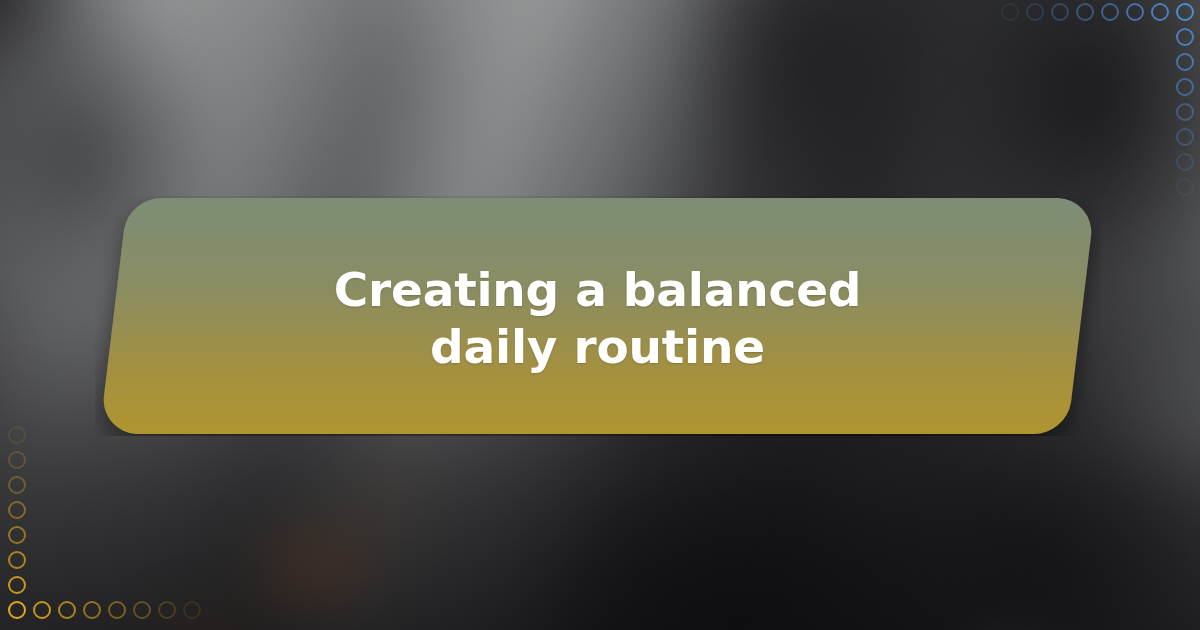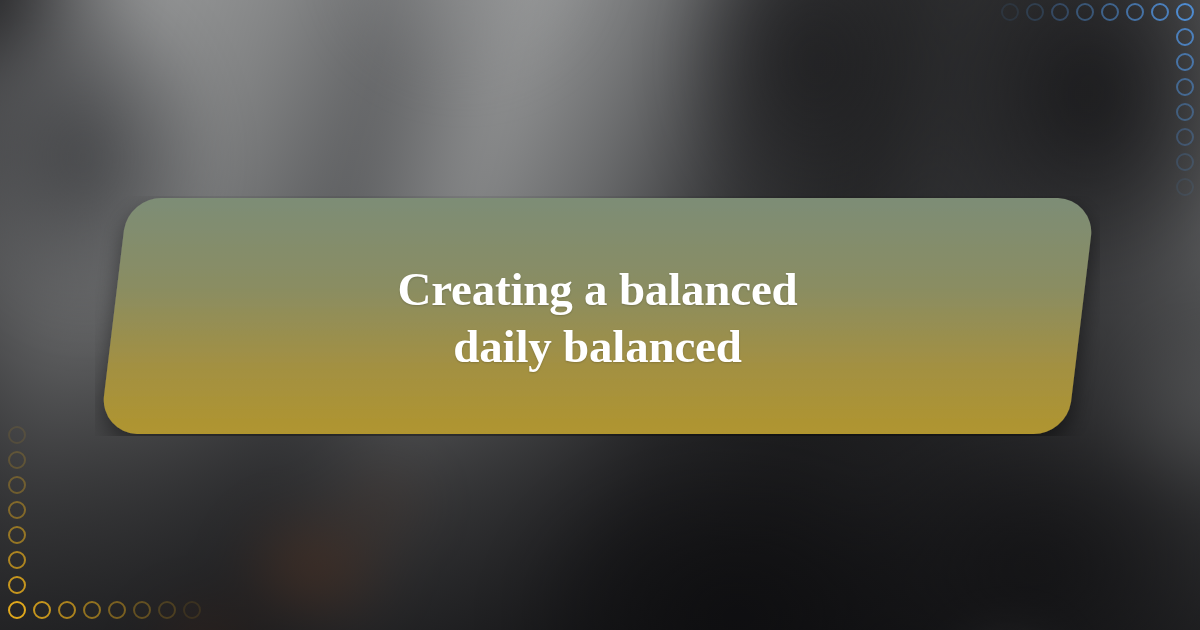--- a/index.html
+++ b/index.html
@@ -76,21 +76,21 @@
     border-radius:50%;
     border:2px solid currentColor;
   }
   #dots-top-right { top:0; left:0; width:1200px; height:630px; color:#4e8bd0; }
   #dots-bottom-left { top:0; left:0; width:1200px; height:630px; color:#e0a81c; }
 
   
   #plate-wrap {
     position:absolute;
     left:95px; top:196px;
-    width:1005px; height:240px;font-family:Liberation Serif, serif;
+    width:1005px; height:240px;
   }
   
   #plate-svg { position:absolute; inset:0; }
 
   #plate-text {
     position:absolute; inset:0;
     display:flex; flex-direction:column;
     align-items:center; justify-content:center;
     gap:2px;
     padding-top:4px;
@@ -170,15 +170,15 @@
              L 976,206
              A 38 38 0 0 1 938,238
              L 42,238
              A 34 34 0 0 1 9,200
              L 29,34
              A 38 38 0 0 1 67,2
              Z"></path>
   </svg>
   <div id="plate-text">
     <div class="line">Creating a balanced</div>
-    <div class="line">daily balanced</div>
+    <div class="line">daily routine</div>
   </div>
 </div>
 
 </body></html>

